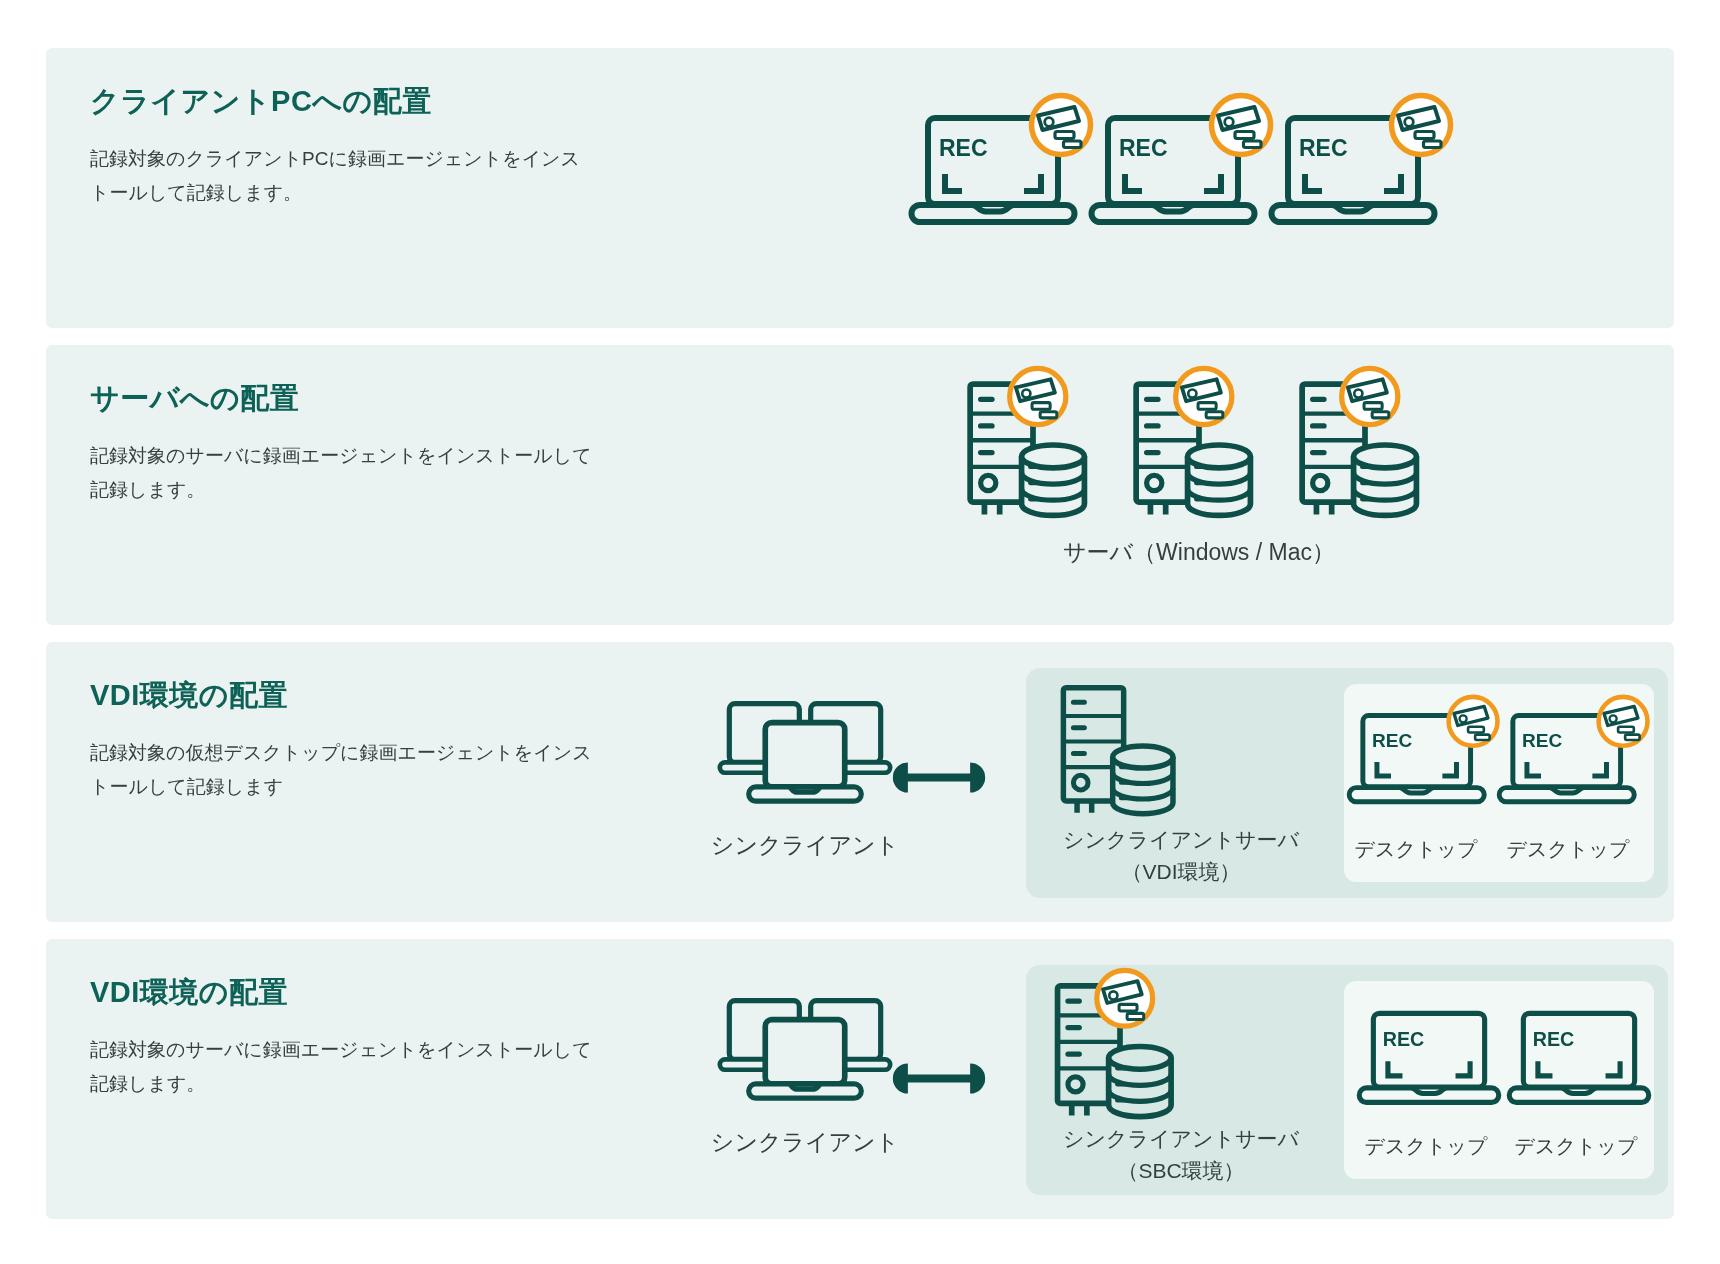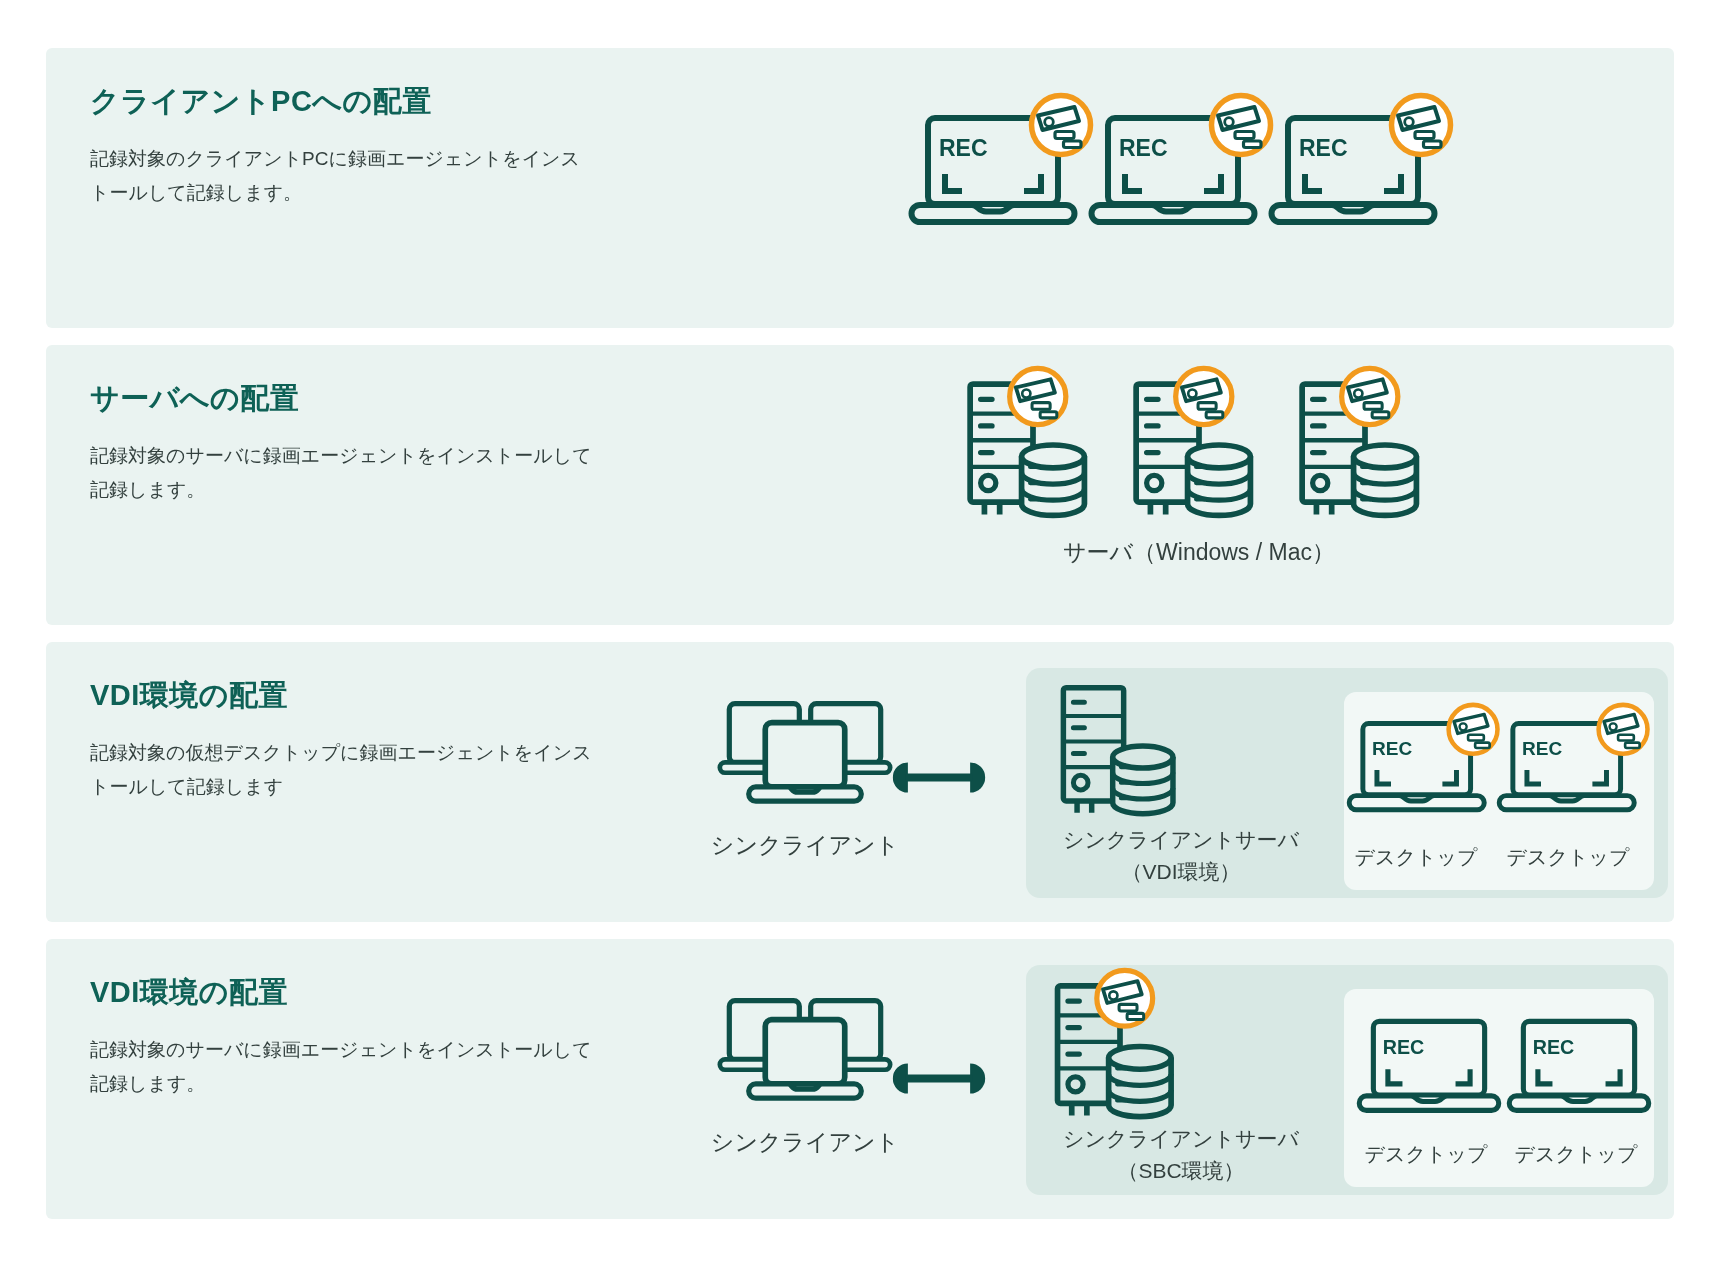--- a/index.html
+++ b/index.html
@@ -23,21 +23,21 @@
   .sec-desc { margin-top:20px; font-size:19px; line-height:1.8; color:var(--text-color); max-width:505px; }
   .abs { position:absolute; }
   svg.icon { display:block; }
   svg text { font-family:"Liberation Sans","DejaVu Sans",sans-serif; }
   .caption {
     position:absolute; transform:translateX(-50%);
     font-size:23px; color:var(--text-color); white-space:nowrap;
   }
   .panel { position:absolute; left:948px; top:26px; width:642px; height:230px;
            background:var(--panel-bg); border-radius:14px;margin-left:32px; }
-  .subpanel { position:absolute; left:318px; top:24px; width:310px; height:198px;
+  .subpanel { position:absolute; left:318px; top:16px; width:310px; height:198px;
               background:var(--subpanel-bg); border-radius:12px; }
   .panel-caption {
     position:absolute; left:155px; transform:translateX(-50%); text-align:center;
     font-size:21px; line-height:32px; color:var(--text-color); white-space:nowrap;
   }
   .sub-caption { position:absolute; transform:translateX(-50%); font-size:20px;
                  color:var(--text-color); white-space:nowrap; }
 </style>
 </head>
 <body>

